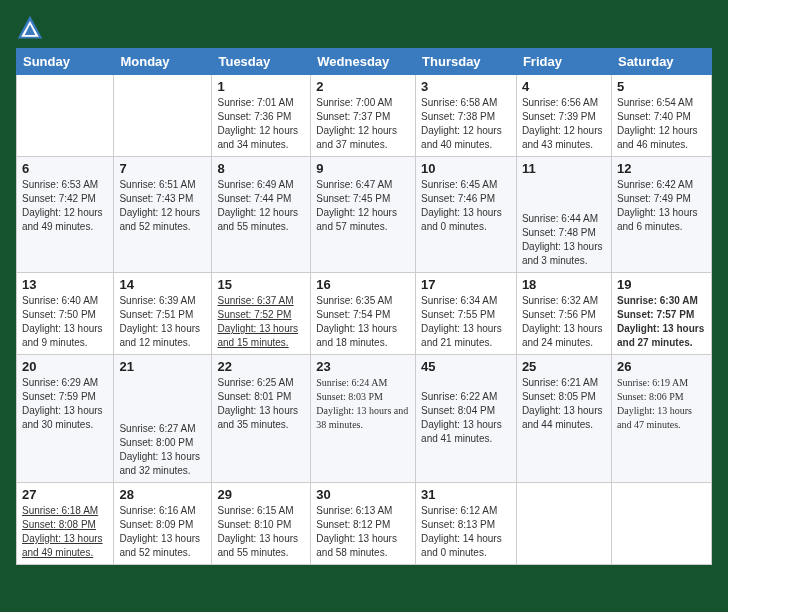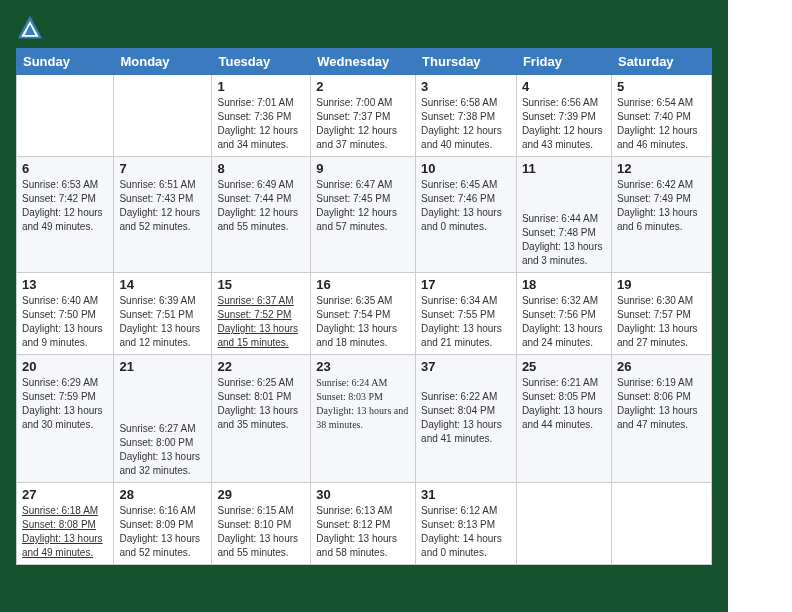--- a/index.html
+++ b/index.html
@@ -249,21 +249,21 @@
 Daylight: 13 hours and 21 minutes.</div>
           </td>
           <td>
             <span class="day-number">18</span>
             <div class="day-info" style="white-space: pre-line;">Sunrise: 6:32 AM
 Sunset: 7:56 PM
 Daylight: 13 hours and 24 minutes.</div>
           </td>
           <td>
             <span class="day-number">19</span>
-            <div class="day-info" style="white-space: pre-line;">Sunrise: 6:30 AM
+            <div class="day-info" style="white-space: pre-line; font-weight: bold;">Sunrise: 6:30 AM
 Sunset: 7:57 PM
 Daylight: 13 hours and 27 minutes.</div>
           </td>
         </tr>
         <tr>
           <td>
             <span class="day-number">20</span>
             <div class="day-info" style="white-space: pre-line;">Sunrise: 6:29 AM
 Sunset: 7:59 PM
 Daylight: 13 hours and 30 minutes.</div>
@@ -280,34 +280,34 @@
 Sunset: 8:01 PM
 Daylight: 13 hours and 35 minutes.</div>
           </td>
           <td>
             <span class="day-number">23</span>
             <div class="day-info" style="white-space: pre-line; font-family: Liberation Serif, serif;">Sunrise: 6:24 AM
 Sunset: 8:03 PM
 Daylight: 13 hours and 38 minutes.</div>
           </td>
           <td>
-            <span class="day-number">37</span>
+            <span class="day-number">45</span>
             <div class="day-info" style="white-space: pre-line; margin-top: 16px;">Sunrise: 6:22 AM
 Sunset: 8:04 PM
 Daylight: 13 hours and 41 minutes.</div>
           </td>
           <td>
             <span class="day-number">25</span>
             <div class="day-info" style="white-space: pre-line;">Sunrise: 6:21 AM
 Sunset: 8:05 PM
 Daylight: 13 hours and 44 minutes.</div>
           </td>
           <td>
             <span class="day-number">26</span>
-            <div class="day-info" style="white-space: pre-line;">Sunrise: 6:19 AM
+            <div class="day-info" style="white-space: pre-line; font-family: Liberation Serif, serif;">Sunrise: 6:19 AM
 Sunset: 8:06 PM
 Daylight: 13 hours and 47 minutes.</div>
           </td>
         </tr>
         <tr>
           <td>
             <span class="day-number">27</span>
             <div class="day-info" style="white-space: pre-line; text-decoration: underline;">Sunrise: 6:18 AM
 Sunset: 8:08 PM
 Daylight: 13 hours and 49 minutes.</div>

